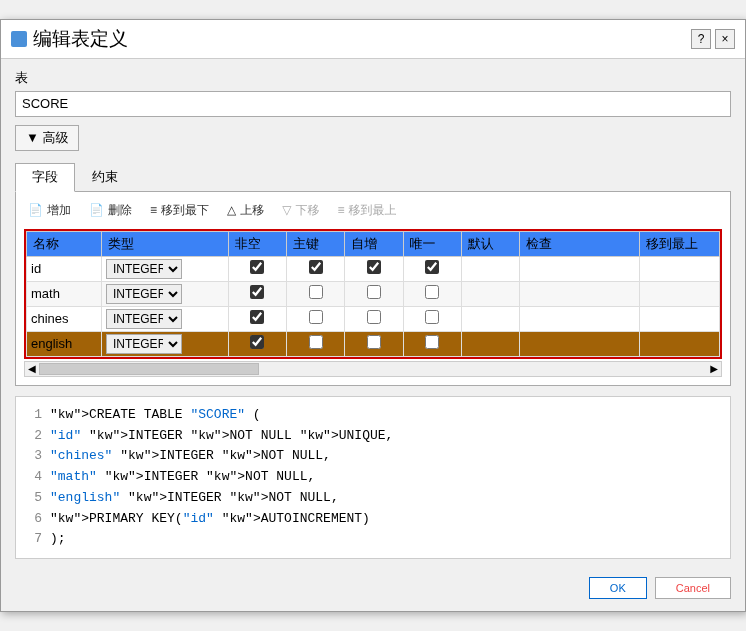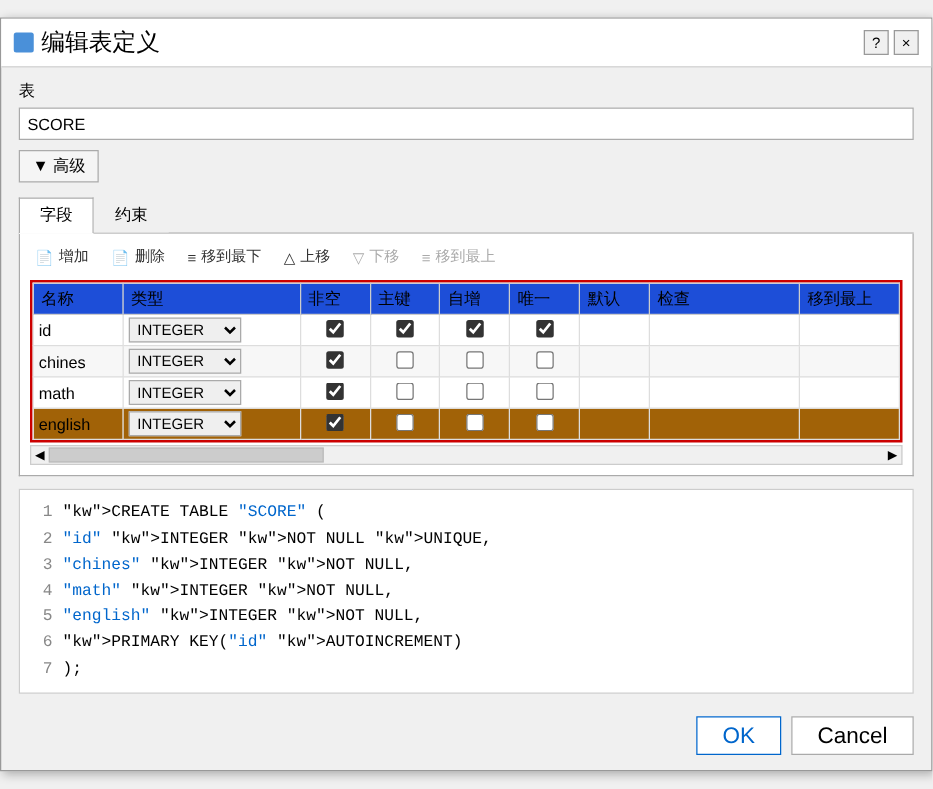--- a/index.html
+++ b/index.html
@@ -129,21 +129,21 @@
     .table-area {
       border: 2px solid #cc0000;
       overflow: hidden;
     }
     .fields-table {
       width: 100%;
       border-collapse: collapse;
       font-size: 13px;
     }
     .fields-table th {
-      background: #1d4ed8;
+      background: #3b82f6;
       border: 1px solid #ccc;
       padding: 3px 6px;
       text-align: left;
       font-weight: normal;
       white-space: nowrap;
     }
     .fields-table td {
       border: 1px solid #ddd;
       padding: 2px 4px;
       white-space: nowrap;
@@ -154,21 +154,21 @@
     .fields-table tr:nth-child(even) td {
       background: #f7f7f7;
     }
     .fields-table tr.selected td {
       background: #a16207;
     }
     .type-select {
       border: 1px solid #aaa;
       font-size: 12px;
       padding: 1px 2px;
-      width: 90px;
+      width: 76px;
     }
     .cb {
       width: 14px;
       height: 14px;
       accent-color: #333;
     }
     .sql-area {
       background: white;
       border: 1px solid #ccc;
       margin-top: 10px;
@@ -196,28 +196,28 @@
       display: flex;
       justify-content: flex-end;
       gap: 8px;
       padding: 8px 14px 12px;
     }
     .foot-btn {
       padding: 4px 20px;
       border: 1px solid #0066cc;
       background: white;
       cursor: pointer;
-      font-size: 18px;
+      font-size: 11px;
     }
     .foot-btn.ok {
       background: white;
       color: #0066cc;
     }
     .foot-btn.cancel {
-      color: #000000;
+      color: #ef4444;
       border-color: #aaa;
     }
   </style>
 </head>
 <body>
 
 <div class="dialog">
 
   <div class="title-bar">
     <div class="title-bar-left">
@@ -299,32 +299,32 @@
                 <td><select class="type-select"><option value="INTEGER">INTEGER</option><option value="TEXT">TEXT</option><option value="REAL">REAL</option><option value="BLOB">BLOB</option><option value="NUMERIC">NUMERIC</option></select></td>
                 <td style="text-align: center;"><input type="checkbox" class="cb" checked="" style=""></td>
                 <td style="text-align: center;"><input type="checkbox" class="cb" checked="" style=""></td>
                 <td style="text-align: center;"><input type="checkbox" class="cb" checked="" style=""></td>
                 <td style="text-align: center;"><input type="checkbox" class="cb" checked="" style=""></td>
                 <td></td>
                 <td></td>
                 <td></td>
               </tr>
               <tr>
-                <td>chines</td>
+                <td>math</td>
                 <td><select class="type-select"><option value="INTEGER">INTEGER</option><option value="TEXT">TEXT</option><option value="REAL">REAL</option><option value="BLOB">BLOB</option><option value="NUMERIC">NUMERIC</option></select></td>
                 <td style="text-align: center;"><input type="checkbox" class="cb" checked="" style=""></td>
                 <td style="text-align: center;"><input type="checkbox" class="cb" style=""></td>
                 <td style="text-align: center;"><input type="checkbox" class="cb" style=""></td>
                 <td style="text-align: center;"><input type="checkbox" class="cb" style=""></td>
                 <td></td>
                 <td></td>
                 <td></td>
               </tr>
               <tr>
-                <td>math</td>
+                <td>chines</td>
                 <td><select class="type-select"><option value="INTEGER">INTEGER</option><option value="TEXT">TEXT</option><option value="REAL">REAL</option><option value="BLOB">BLOB</option><option value="NUMERIC">NUMERIC</option></select></td>
                 <td style="text-align: center;"><input type="checkbox" class="cb" checked="" style=""></td>
                 <td style="text-align: center;"><input type="checkbox" class="cb" style=""></td>
                 <td style="text-align: center;"><input type="checkbox" class="cb" style=""></td>
                 <td style="text-align: center;"><input type="checkbox" class="cb" style=""></td>
                 <td></td>
                 <td></td>
                 <td></td>
               </tr>
               <tr class="selected">

